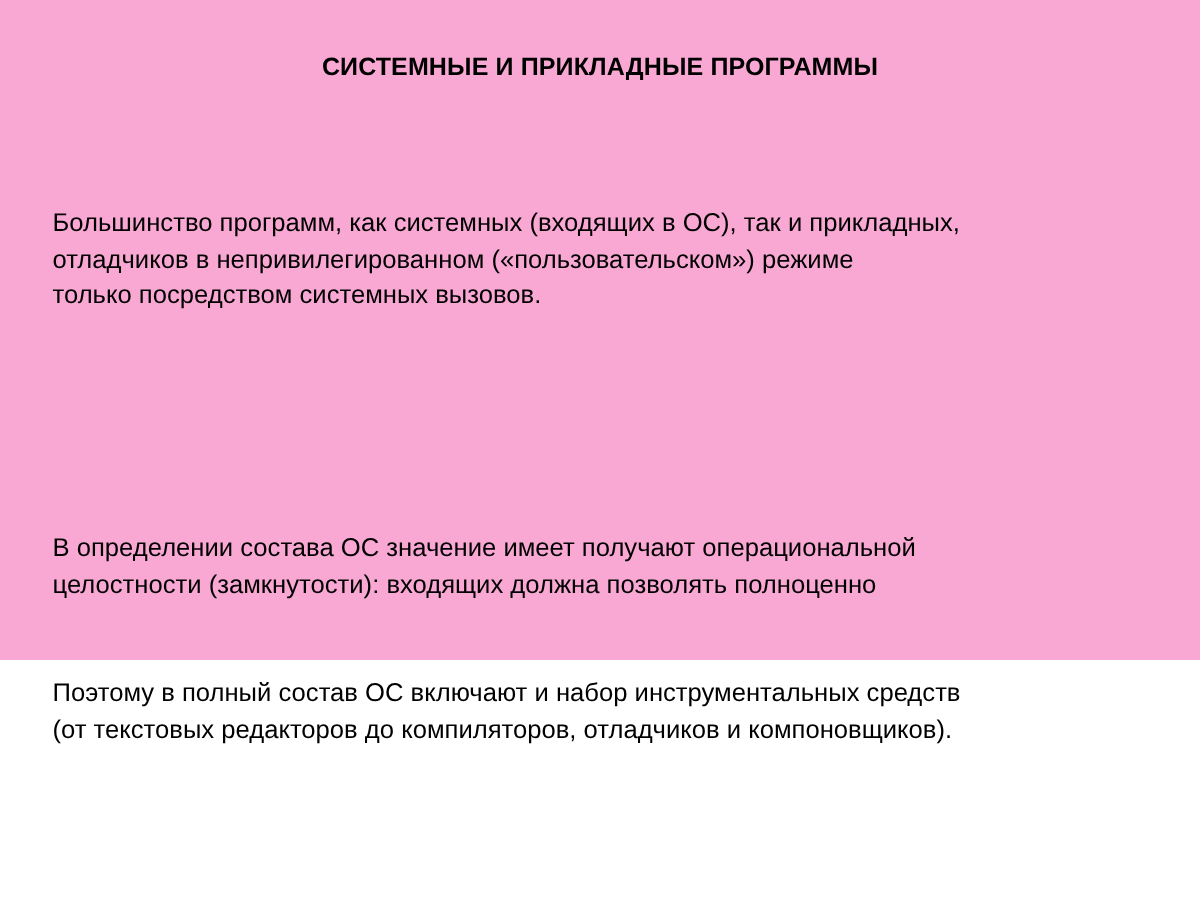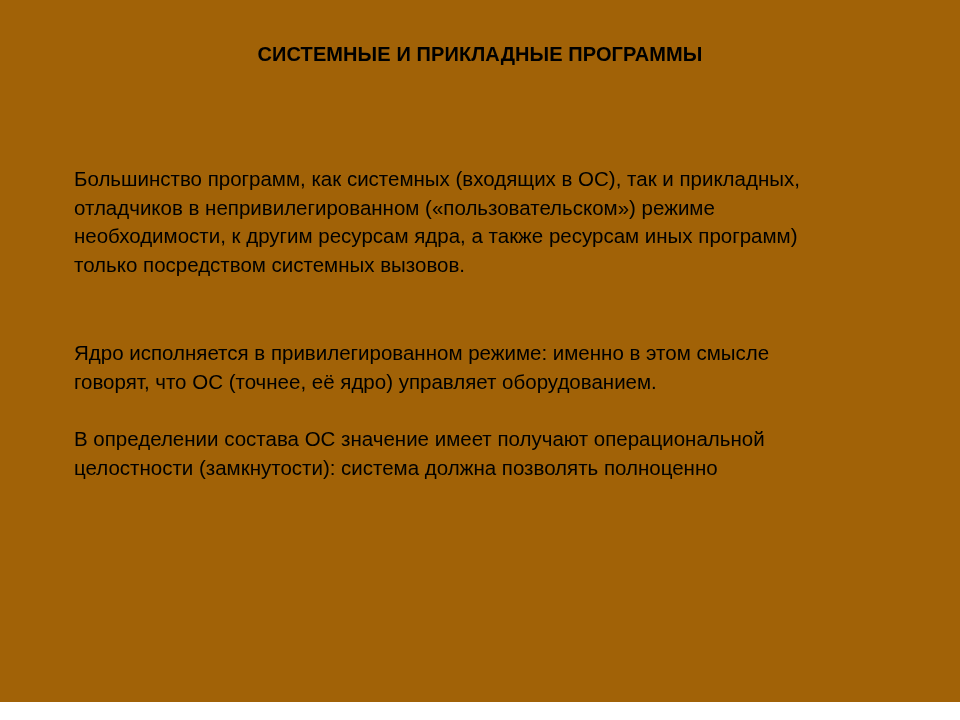--- a/index.html
+++ b/index.html
@@ -11,69 +11,67 @@
       width: 960px;
       height: 720px;
       position: relative;
       overflow: hidden;
       font-family: "Liberation Sans", sans-serif;
       color: #000000;
     }
     .slide {
       position: absolute;
       left: 0; top: 0;
-      width: 960px; height: 702px;
-      background: #a16207;
+      width: 960px; height: 528px;
+      background: #f9a8d4;
     }
     .title {
       position: absolute;
       left: 0;
       top: 40px;
       width: 960px;
       text-align: center;
       font-weight: bold;
       font-size: 20px;
       line-height: 28px;
       letter-spacing: 0.1px;
     }
     .paragraph {
       position: absolute;
       left: 42px;
       width: 880px;
       font-size: 20.5px;
       line-height: 28.7px;
-      margin-left: 32px;
     }
     .paragraph .line {
       display: block;
       white-space: nowrap;
     }
     #p1 { top: 165px; }
     #p2 { top: 339px; }
     #p3 { top: 425px; }
     #p4 { top: 541px; }
   </style>
 </head>
 <body>
 
 <div class="slide">
 
   <div class="title">СИСТЕМНЫЕ И ПРИКЛАДНЫЕ ПРОГРАММЫ</div>
 
   <div class="paragraph" id="p1">
     <span class="line">Большинство программ, как системных (входящих в ОС), так и прикладных,</span>
     <span class="line">отладчиков в непривилегированном («пользовательском») режиме</span>
-    <span class="line">необходимости, к другим ресурсам ядра, а также ресурсам иных программ)</span>
     <span class="line">только посредством системных вызовов.</span>
   </div>
 
-  <div class="paragraph" id="p2">
-    <span class="line">Ядро исполняется в привилегированном режиме: именно в этом смысле</span>
-    <span class="line">говорят, что ОС (точнее, её ядро) управляет оборудованием.</span>
-  </div>
 
   <div class="paragraph" id="p3">
     <span class="line">В определении состава ОС значение имеет получают операциональной</span>
-    <span class="line">целостности (замкнутости): система должна позволять полноценно</span>
+    <span class="line">целостности (замкнутости): входящих должна позволять полноценно</span>
   </div>
 
+  <div class="paragraph" id="p4">
+    <span class="line">Поэтому в полный состав ОС включают и набор инструментальных средств</span>
+    <span class="line">(от текстовых редакторов до компиляторов, отладчиков и компоновщиков).</span>
+  </div>
 
 </div>
 
 </body></html>

